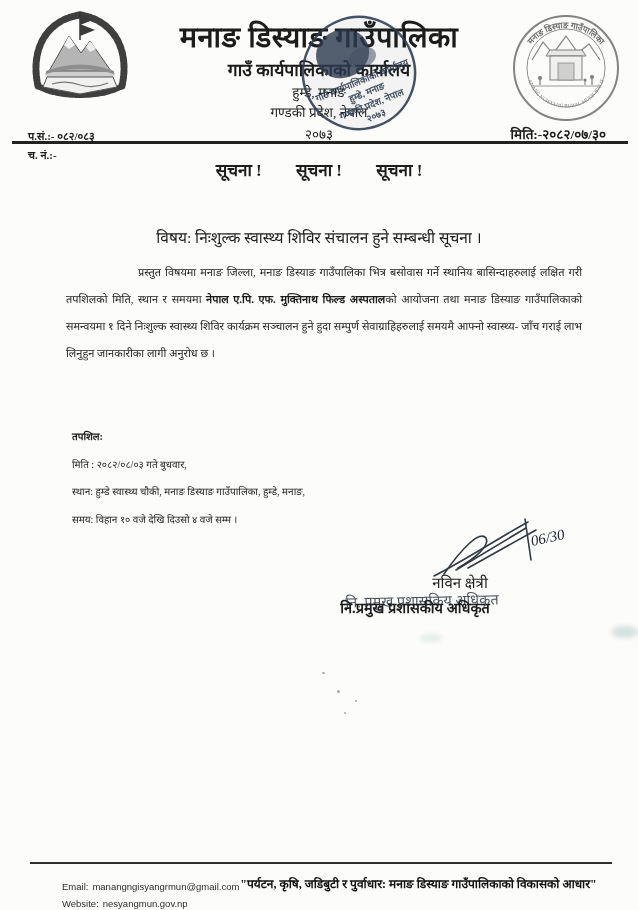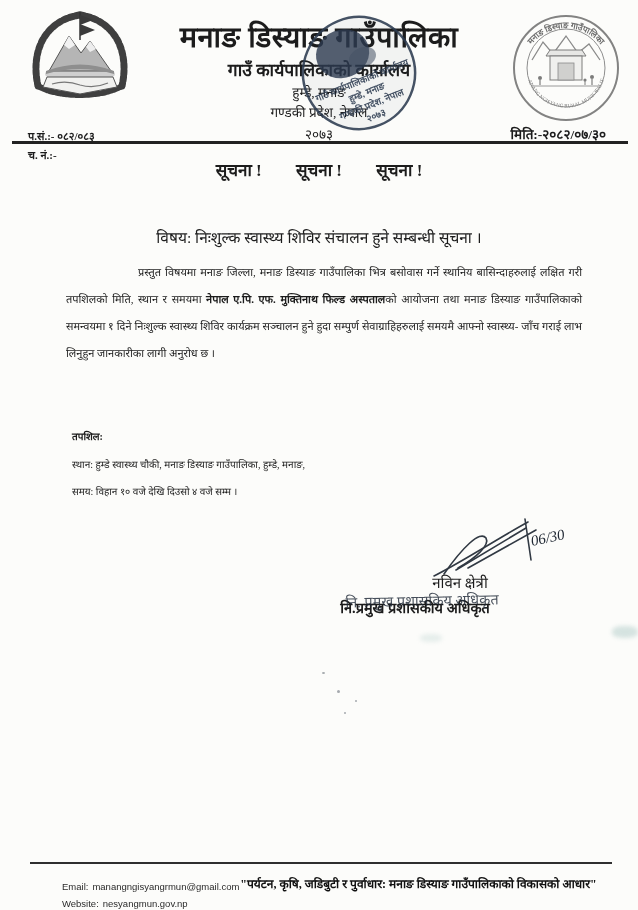--- a/index.html
+++ b/index.html
@@ -138,20 +138,21 @@
     <span>सूचना !</span>
     <span>सूचना !</span>
     <span>सूचना !</span>
   </div>
   <div class="subject-line">विषय: निःशुल्क स्वास्थ्य शिविर संचालन हुने सम्बन्धी सूचना ।</div>
 
   <div class="body-para"><span>प्रस्तुत विषयमा मनाङ जिल्ला, मनाङ डिस्याङ गाउँपालिका  भित्र बसोवास गर्ने स्थानिय बासिन्दाहरुलाई लक्षित गरी तपशिलको मिति, स्थान र समयमा </span><b>नेपाल ए.पि. एफ. मुक्तिनाथ फिल्ड अस्पताल</b><span>को आयोजना तथा मनाङ डिस्याङ गाउँपालिकाको समन्वयमा १ दिने निःशुल्क स्वास्थ्य शिविर कार्यक्रम सञ्चालन हुने हुदा सम्पुर्ण सेवाग्राहिहरुलाई समयमै आफ्नो स्वास्थ्य- जाँच गराई लाभ लिनुहुन जानकारीका लागी अनुरोध छ ।</span></div>
 
   <div class="details">
     <div class="d-head">तपशिल:</div>
+    <div>मिति : २०८२/०८/०३ गते बुधवार,</div>
     <div>स्थान: हुम्डे स्वास्थ्य चौकी, मनाङ डिस्याङ गाउँपालिका, हुम्डे, मनाङ,</div>
     <div>समय: विहान १० वजे देखि दिउसो ४ वजे सम्म ।</div>
   </div>
 
   <div class="sig-area">
     <svg class="sig-scribble" viewBox="0 0 172 66">
       <g stroke="#1c2430" stroke-width="1.6" fill="none" stroke-linecap="round" opacity="0.9">
         <path d="M6,60 C34,46 74,20 100,6"></path>
         <path d="M16,58 C34,32 52,14 58,22 C62,29 48,42 30,52"></path>
         <path d="M28,54 L98,12"></path>

